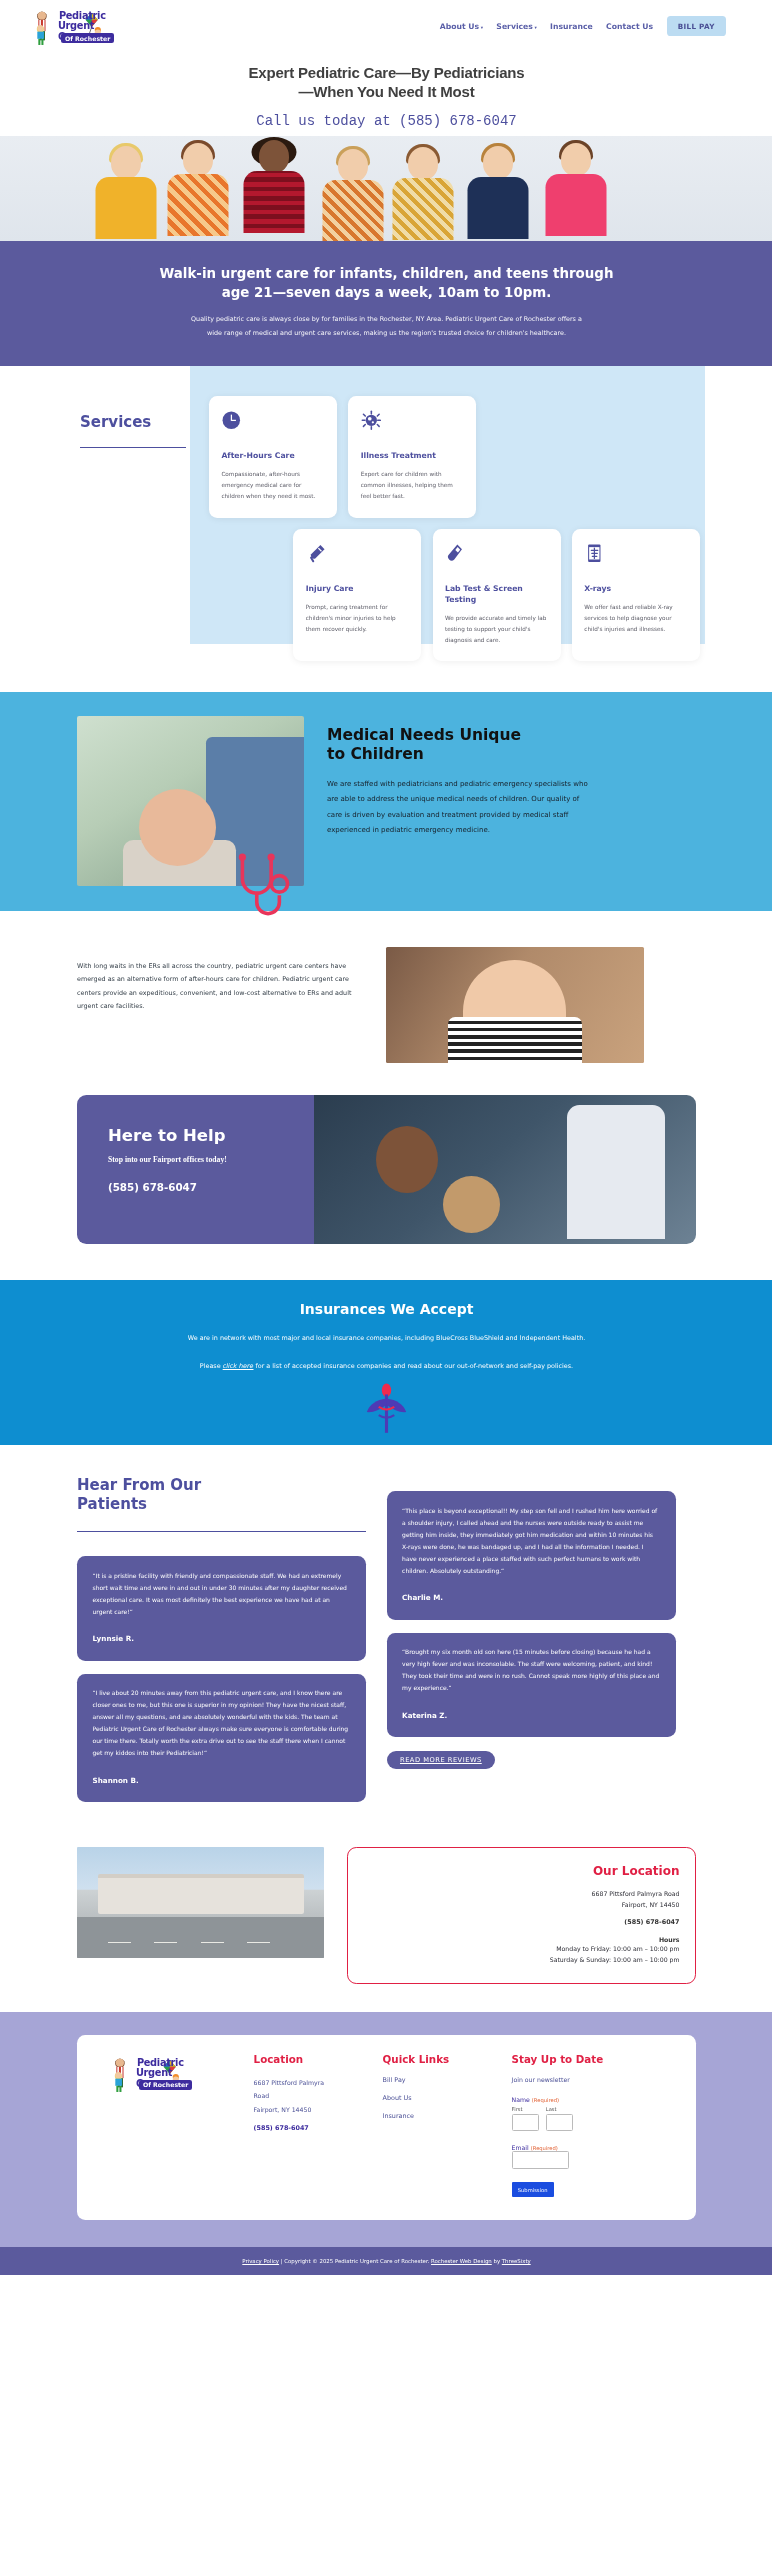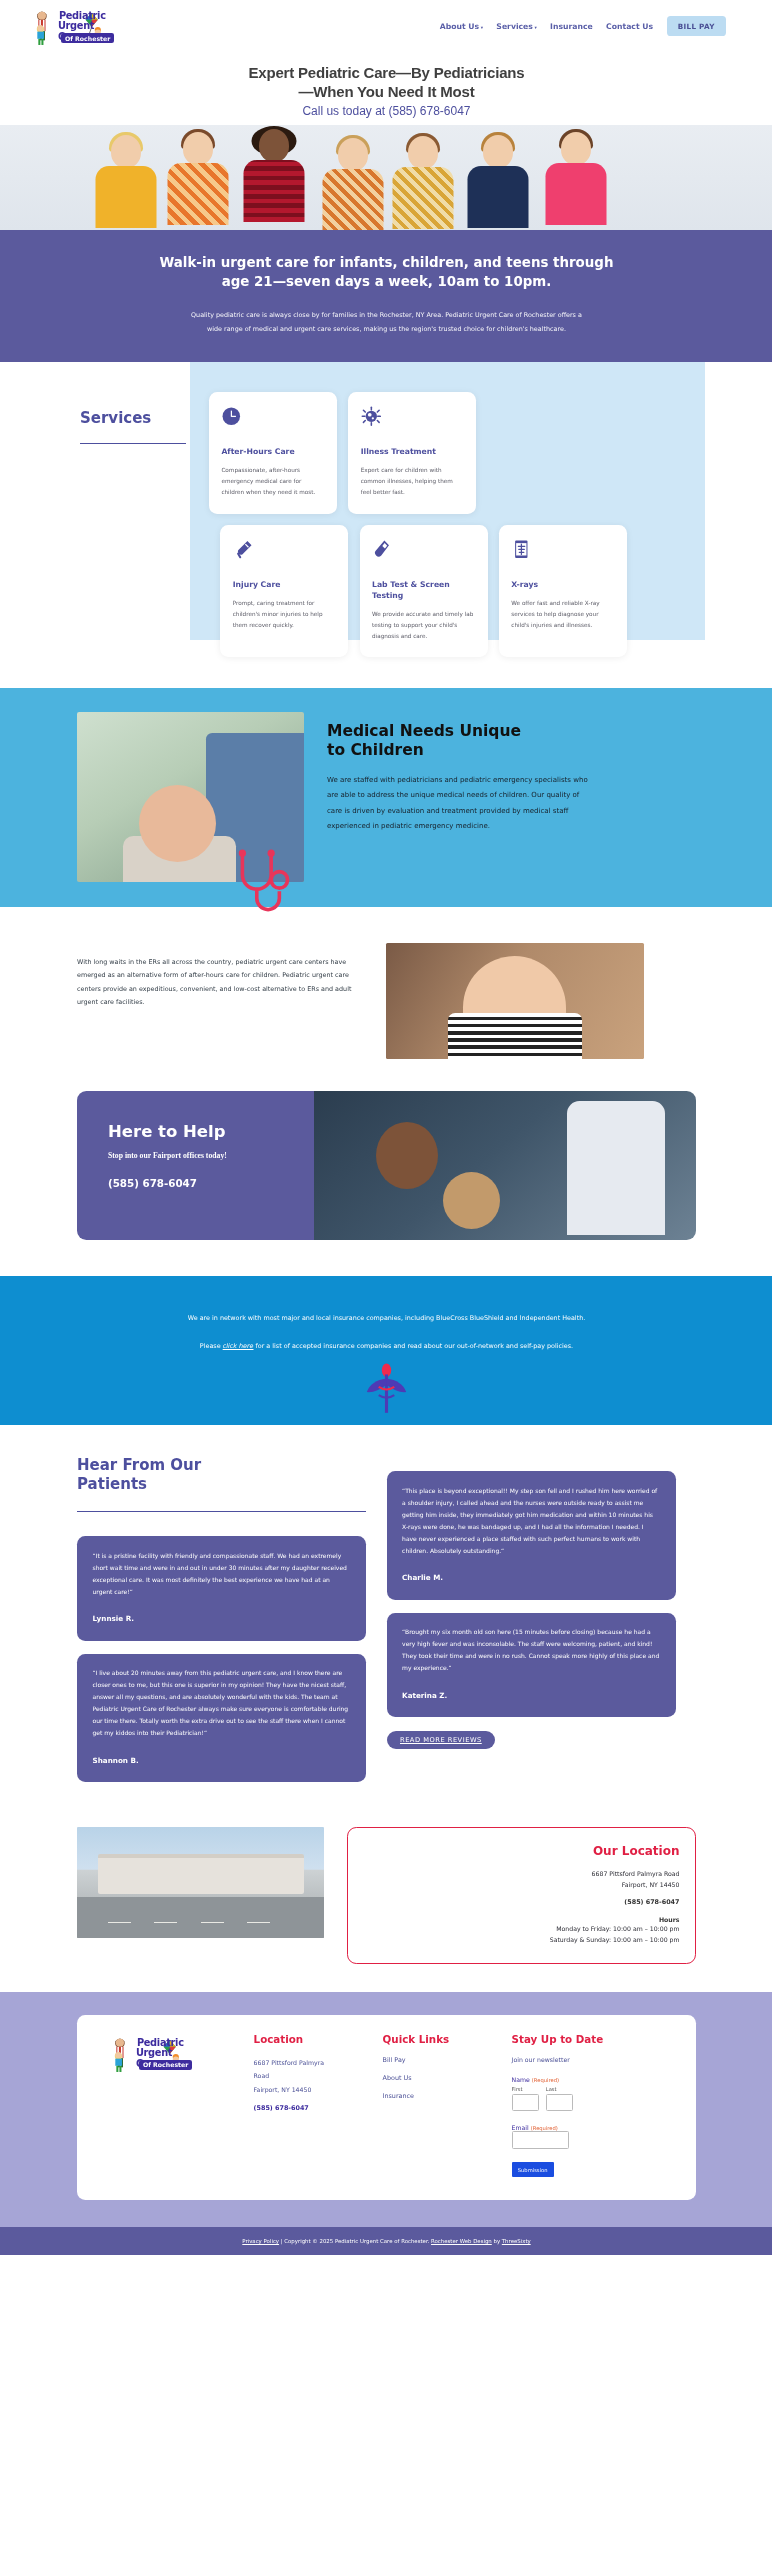--- a/index.html
+++ b/index.html
@@ -22,53 +22,53 @@
   .nav a { color:#5a5fa8; font-size:7.7px; font-weight:bold; text-decoration:none; white-space:nowrap;
     font-family:"DejaVu Sans", sans-serif; }
   .nav .caret { font-size:4.6px; margin-left:1.5px; }
   .billpay { background:#bcdcf2; color:#4a4f95; font-size:7.2px; font-weight:bold; letter-spacing:0.3px;
     padding:5.7px 11.3px; border-radius:3.6px; font-family:"DejaVu Sans", sans-serif; }
 
   
   .hero { text-align:center; padding:11.3px 0 7.2px; }
   .hero h1 { color:#404040; font-size:15px; line-height:1.28; font-weight:bold;
     font-family:Liberation Sans, sans-serif; letter-spacing:-0.2px; }
-  .hero .sub { color:#4d4f9e; font-size:12px; margin-top:2px; font-family:Liberation Sans, sans-serif;}
+  .hero .sub { color:#4d4f9e; font-size:14px; margin-top:11px; font-family:Liberation Mono, monospace;}
 
   
   .kids { height:105px; width:773px; position:relative; overflow:hidden;
     background:linear-gradient(#e9edf2,#dfe5ec); }
   .kid { position:absolute; bottom:0; }
   .kid .head { width:30px; height:33px; border-radius:50% 50% 46% 46%; position:absolute; left:50%;
      transform:translateX(-50%); top:0;}
   .kid .hair { position:absolute; left:50%; transform:translateX(-50%); top:-3.1px; width:34px; height:20.6px;
      border-radius:17.5px 17.5px 4.1px 4.1px; }
   .kid .body { position:absolute; left:50%; transform:translateX(-50%); top:31px; width:61px; height:62px;
      border-radius:13.4px 13.4px 0 0; }
 
   
   .banner { background:#5b5a9d; color:#fff; text-align:center; padding:23px 129px 26px; }
   .banner h2 { font-size:13.4px; line-height:1.45; font-weight:bold; font-family:"DejaVu Sans", sans-serif; }
-  .banner p { font-size:6.4px; line-height:2.2; margin-top:16px; opacity:.95;
+  .banner p { font-size:6.4px; line-height:2.2; margin-top:9px; opacity:.95;
     font-family:"DejaVu Sans", sans-serif;}
 
   
   .services { position:relative; padding:0 0 31px; background:#fff; }
   .svc-blueblock { position:absolute; left:190px; top:0; width:515px; height:278px; background:#cfe7f7; }
   .svc-inner { position:relative; display:flex; padding:30px 0 0 80px; }
   .svc-left { width:129px; flex:0 0 129px; padding-top:17.5px;}
   .svc-left h2 { font-size:15px; color:#4d4f9e; font-weight:bold; font-family:"DejaVu Sans", sans-serif; }
   .svc-left .rule { width:106px; height:1.5px; background:#4d4f9e; margin-top:15.5px; }
   .svc-grid { display:flex; flex-wrap:wrap; gap:11.3px 11.3px; width:361px; }
   .card { background:#fff; border-radius:8.2px; width:128px; padding:14.4px 12.4px 15.5px; box-shadow:0 1px 7.2px rgba(0,0,0,.07); }
   .card .icon { height:24px; margin-bottom:16.5px; display:flex; align-items:flex-start; }
   .card h3 { color:#4d4f9e; font-size:7.7px; font-weight:bold; line-height:1.4; margin-bottom:7.2px;
      font-family:"DejaVu Sans", sans-serif;}
   .card p { font-size:5.7px; line-height:1.95; color:#5b5b66; font-family:"DejaVu Sans", sans-serif; }
-  .svc-row2 { position:relative; display:flex; gap:11.3px; padding:11.3px 0 0 80px; }
+  .svc-row2 { position:relative; display:flex; gap:11.3px; padding:11.3px 0 0 80px;justify-content:center; }
   .svc-row2 .card { margin-left:0; }
 
   
   .medneeds { background:#4cb3de; padding:24px 0 25px; position:relative; }
   .medneeds .inner { display:flex; padding:0 77px; gap:23px; align-items:flex-start; }
   .medneeds .photo { width:227px; height:170px; border-radius:2.1px; position:relative; overflow:hidden;
     background:linear-gradient(150deg,#cfe0cf 0%, #b7cdb6 40%, #7e9a86 100%); flex:0 0 227px;}
   .medneeds .photo .docblue { position:absolute; right:0; top:20.6px; width:98px; height:149px;
     background:#5b7ea8; border-radius:6.2px 0 0 0; }
   .medneeds .photo .baby { position:absolute; left:62px; bottom:20.6px; width:77px; height:77px;
@@ -400,20 +400,21 @@
       </div>
       <div class="help-right">
         <div class="doc"></div>
           <div class="child"></div>
           <div class="bear"></div>
       </div>
     </div>
   </div>
 
   <div class="ins">
+    <h2>Insurances We Accept</h2>
     <p>We are in network with most major and local insurance companies, including BlueCross BlueShield and Independent Health.</p>
     <p>
       <span>Please </span><a href="#">click here</a><span> for a list of accepted insurance companies and read about our out-of-network and self-pay policies.</span>
     </p>
     <svg class="caduceus" viewBox="0 0 110 110">
       <ellipse cx="55" cy="18" rx="9" ry="13" fill="#ef2b4d"></ellipse>
       <rect x="52" y="26" width="6" height="74" fill="#4d3bb5"></rect>
       <path d="M55 34 q-30 4 -38 26 q18 2 38 -14z" fill="#4d3bb5"></path>
       <path d="M55 34 q30 4 38 26 q-18 2 -38 -14z" fill="#4d3bb5"></path>
       <path d="M40 50 q15 10 30 0" stroke="#ef2b4d" stroke-width="4" fill="none"></path>

